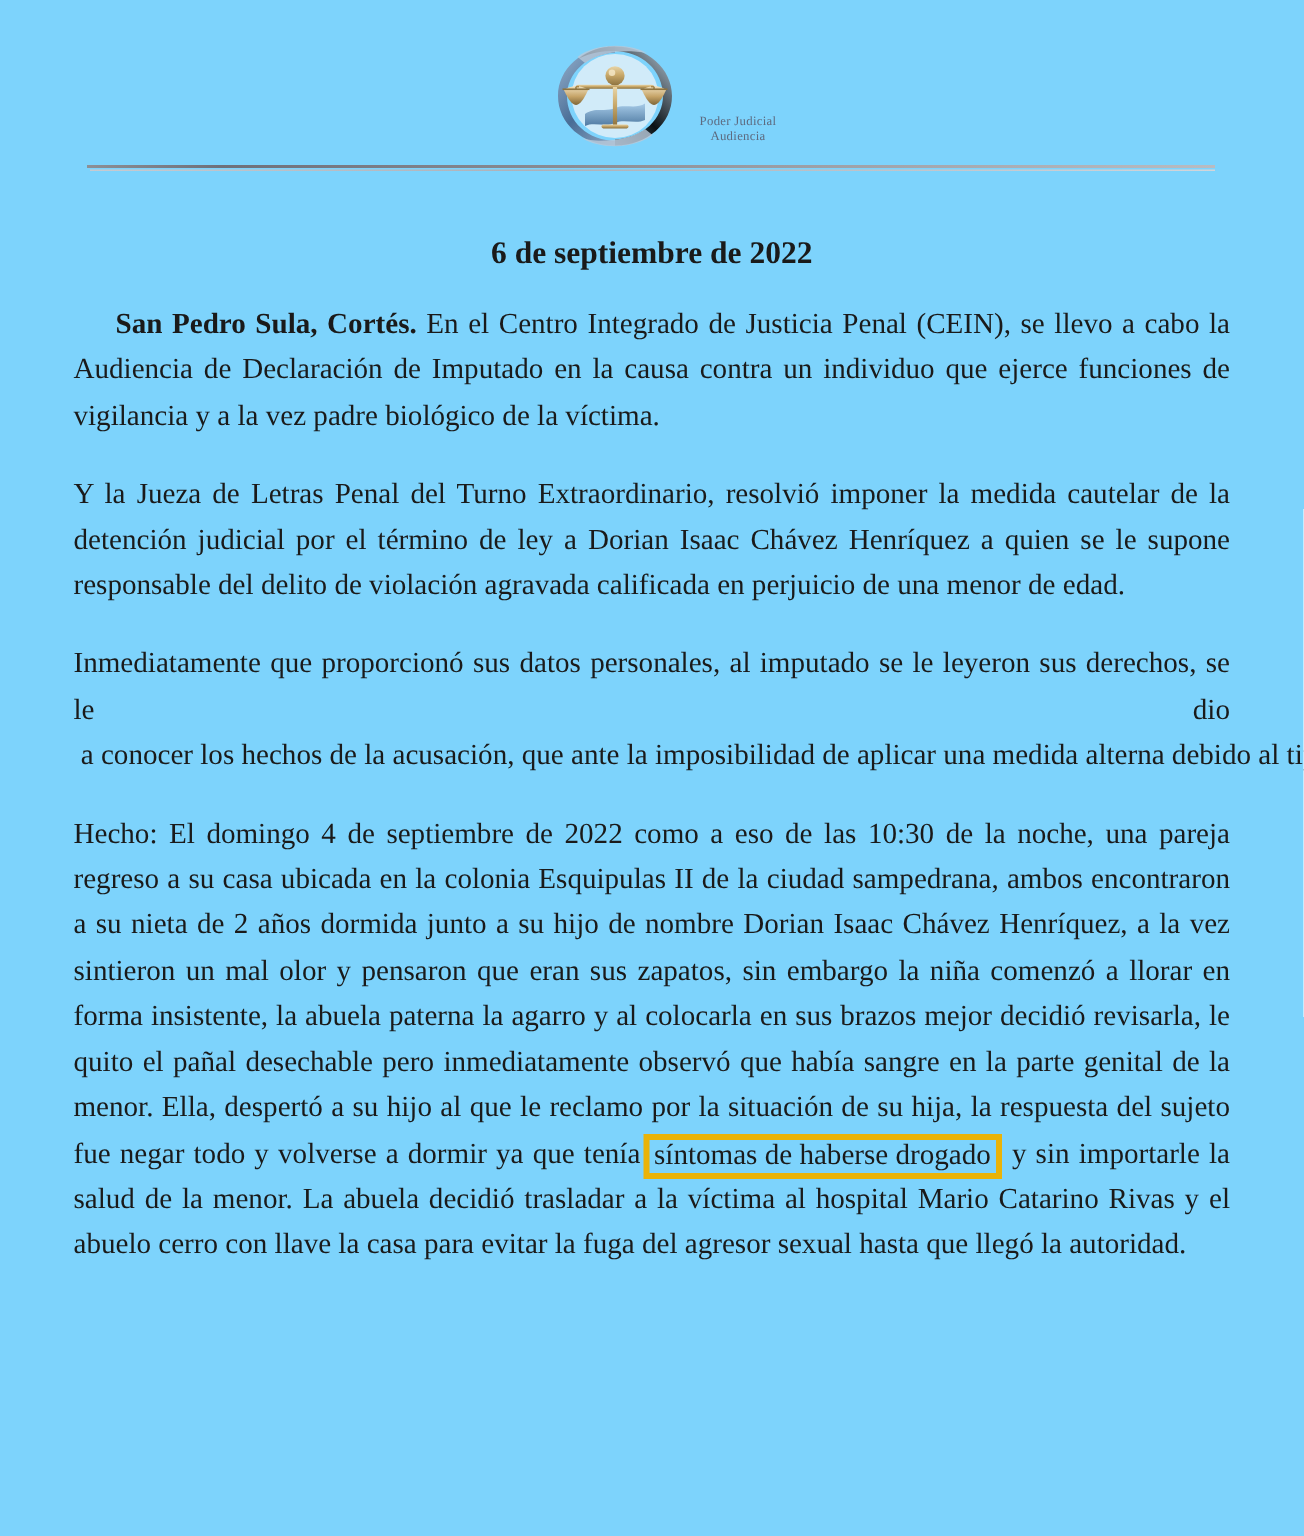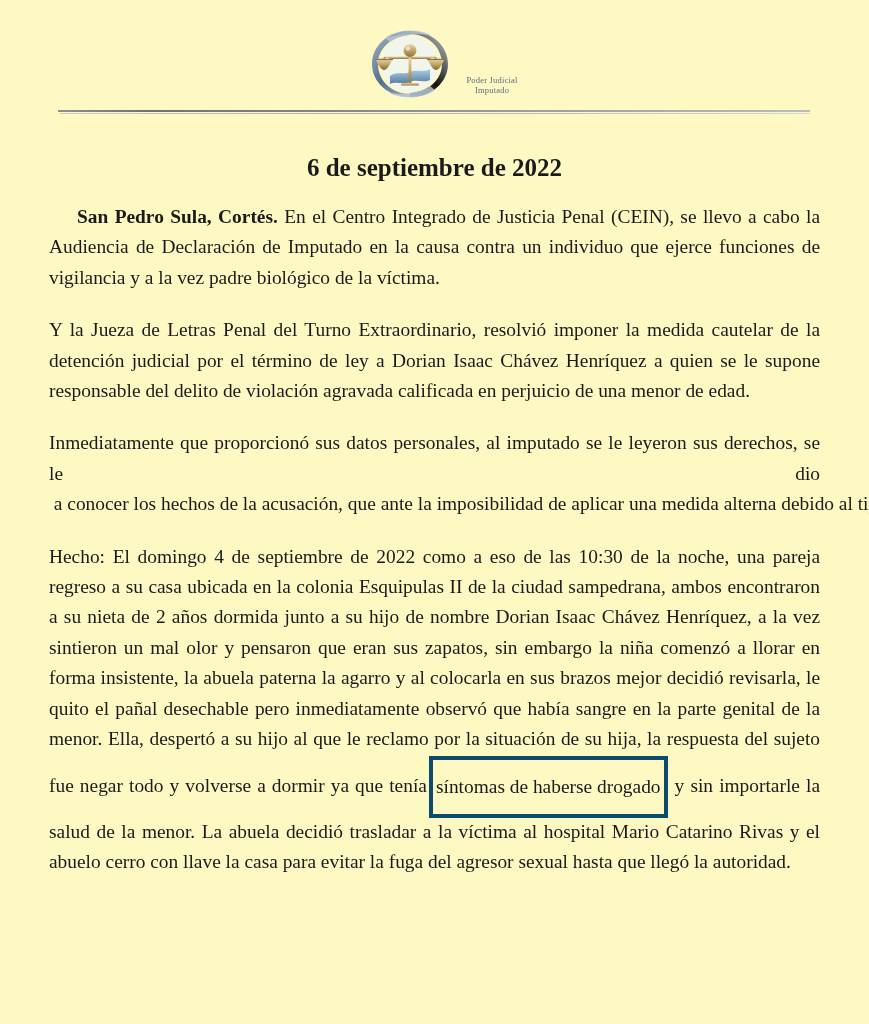--- a/index.html
+++ b/index.html
@@ -14,21 +14,21 @@
     overflow: hidden;
     font-family: "Liberation Serif", "DejaVu Serif", serif;
     color: #1a1a1a;
     -webkit-font-smoothing: antialiased;
   }
 
   .page {
     position: relative;
     width: 869px;
     height: 1024px;
-    background: #fef9c3;
+    background: #7dd3fc;
     box-sizing: border-box;
   }
 
   
   .masthead {
     position: relative;
     height: 104px;
   }
 
   .logo-block {
@@ -113,21 +113,21 @@
     letter-spacing: 0.2px;
     text-decoration: underline;
     text-underline-offset: 3px;
     margin: 0 0 26px 0;
     line-height: 26px;
   }
 
   .doc-date {
     text-align: center;
     font-weight: bold;
-    font-size: 25px;
+    font-size: 21px;
     margin: 0 0 22px 0;
     line-height: 24px;
   }
 
   .doc-headline {
     text-align: center;
     font-weight: bold;
     font-size: 21.5px;
     line-height: 28px;
     margin: 0 0 26px 0;
@@ -144,22 +144,22 @@
   }
   p.para:last-child { margin-bottom: 0; }
 
   .dateline {
     font-weight: bold;
     margin-left: 28px;
   }
 
   .highlight-box {
     display: inline-block;
-    border: 4px solid #0c4a6e;
-    padding: 16px 3px;
+    border: 4px solid #eab308;
+    padding: 0 3px;
     margin: 0 1px 0 -4px;
     line-height: 22px;
     position: relative;
     top: 1px;
   }
 
   
   .para { white-space: normal; }
   .dbl-space { white-space: pre; }
 </style>
@@ -232,21 +232,21 @@
           <path d="M65 35.5 L83 35.5" stroke="#8d7340" stroke-width="1.1" fill="none"></path>
           <line x1="74" y1="33.8" x2="74" y2="35.5" stroke="#8d7340" stroke-width="1"></line>
 
           <line x1="24" y1="33.8" x2="22" y2="33.8" stroke="#a8874c" stroke-width="1"></line>
           <line x1="72" y1="33.8" x2="74" y2="33.8" stroke="#a8874c" stroke-width="1"></line>
         </svg>
       </div>
 
       <div class="logo-wordmark">
         <span>Poder Judicial</span>
-        <span>Imputado</span>
+        <span>Audiencia</span>
       </div>
     </div>
 
     <div class="rule-wrap">
       <div class="rule-thick"></div>
       <div class="rule-thin"></div>
     </div>
 
   </div>
 

